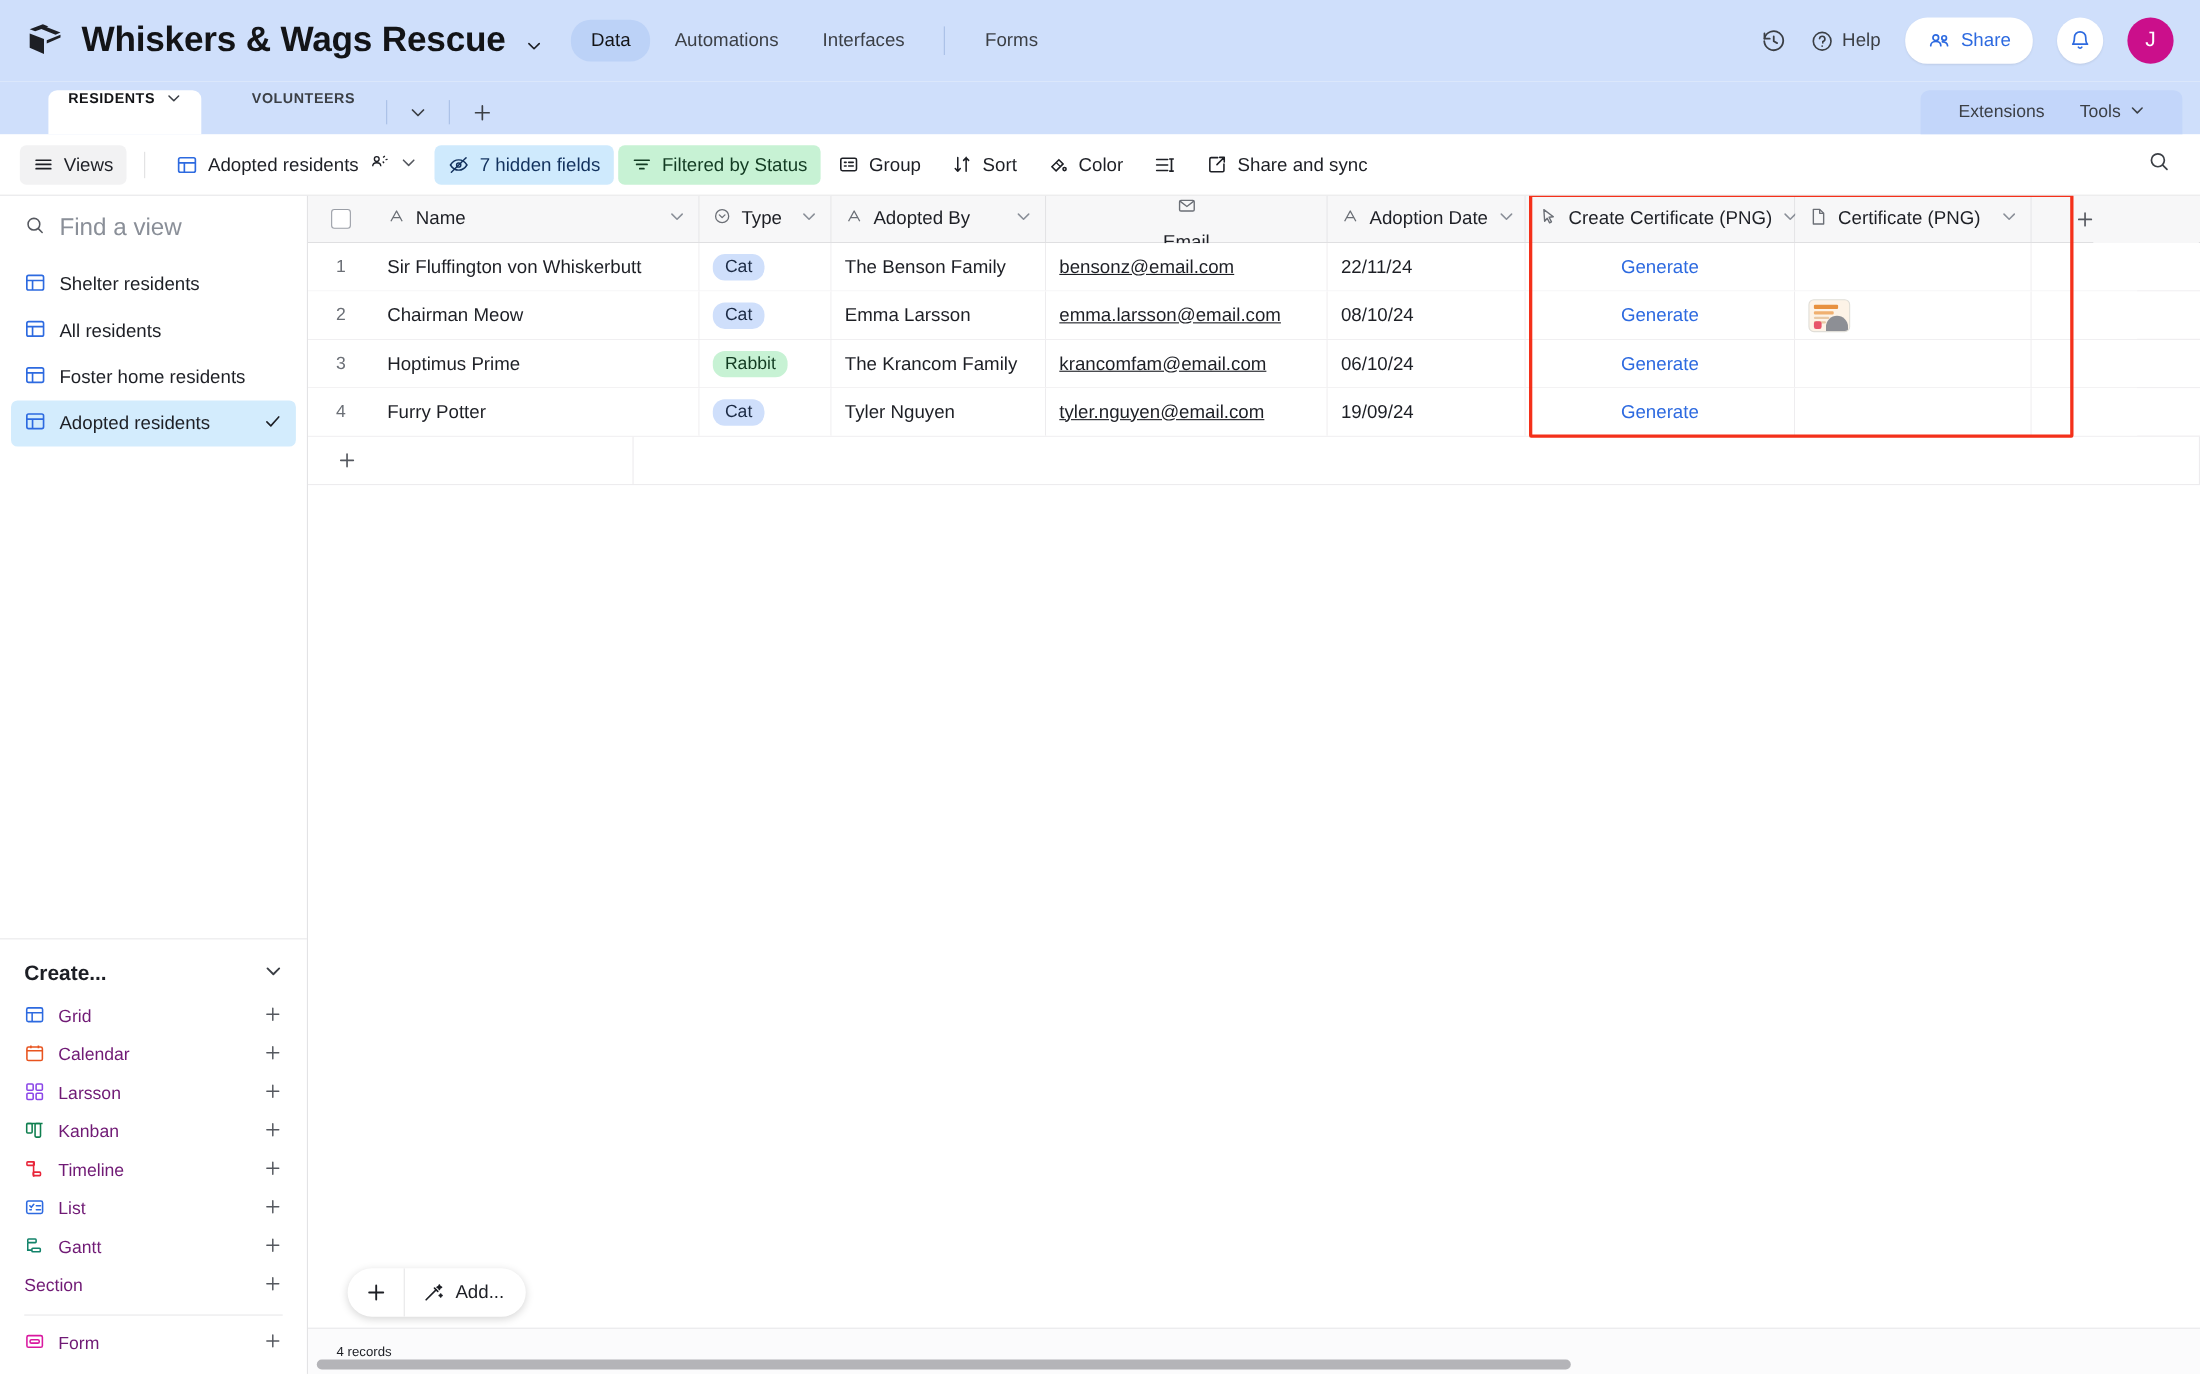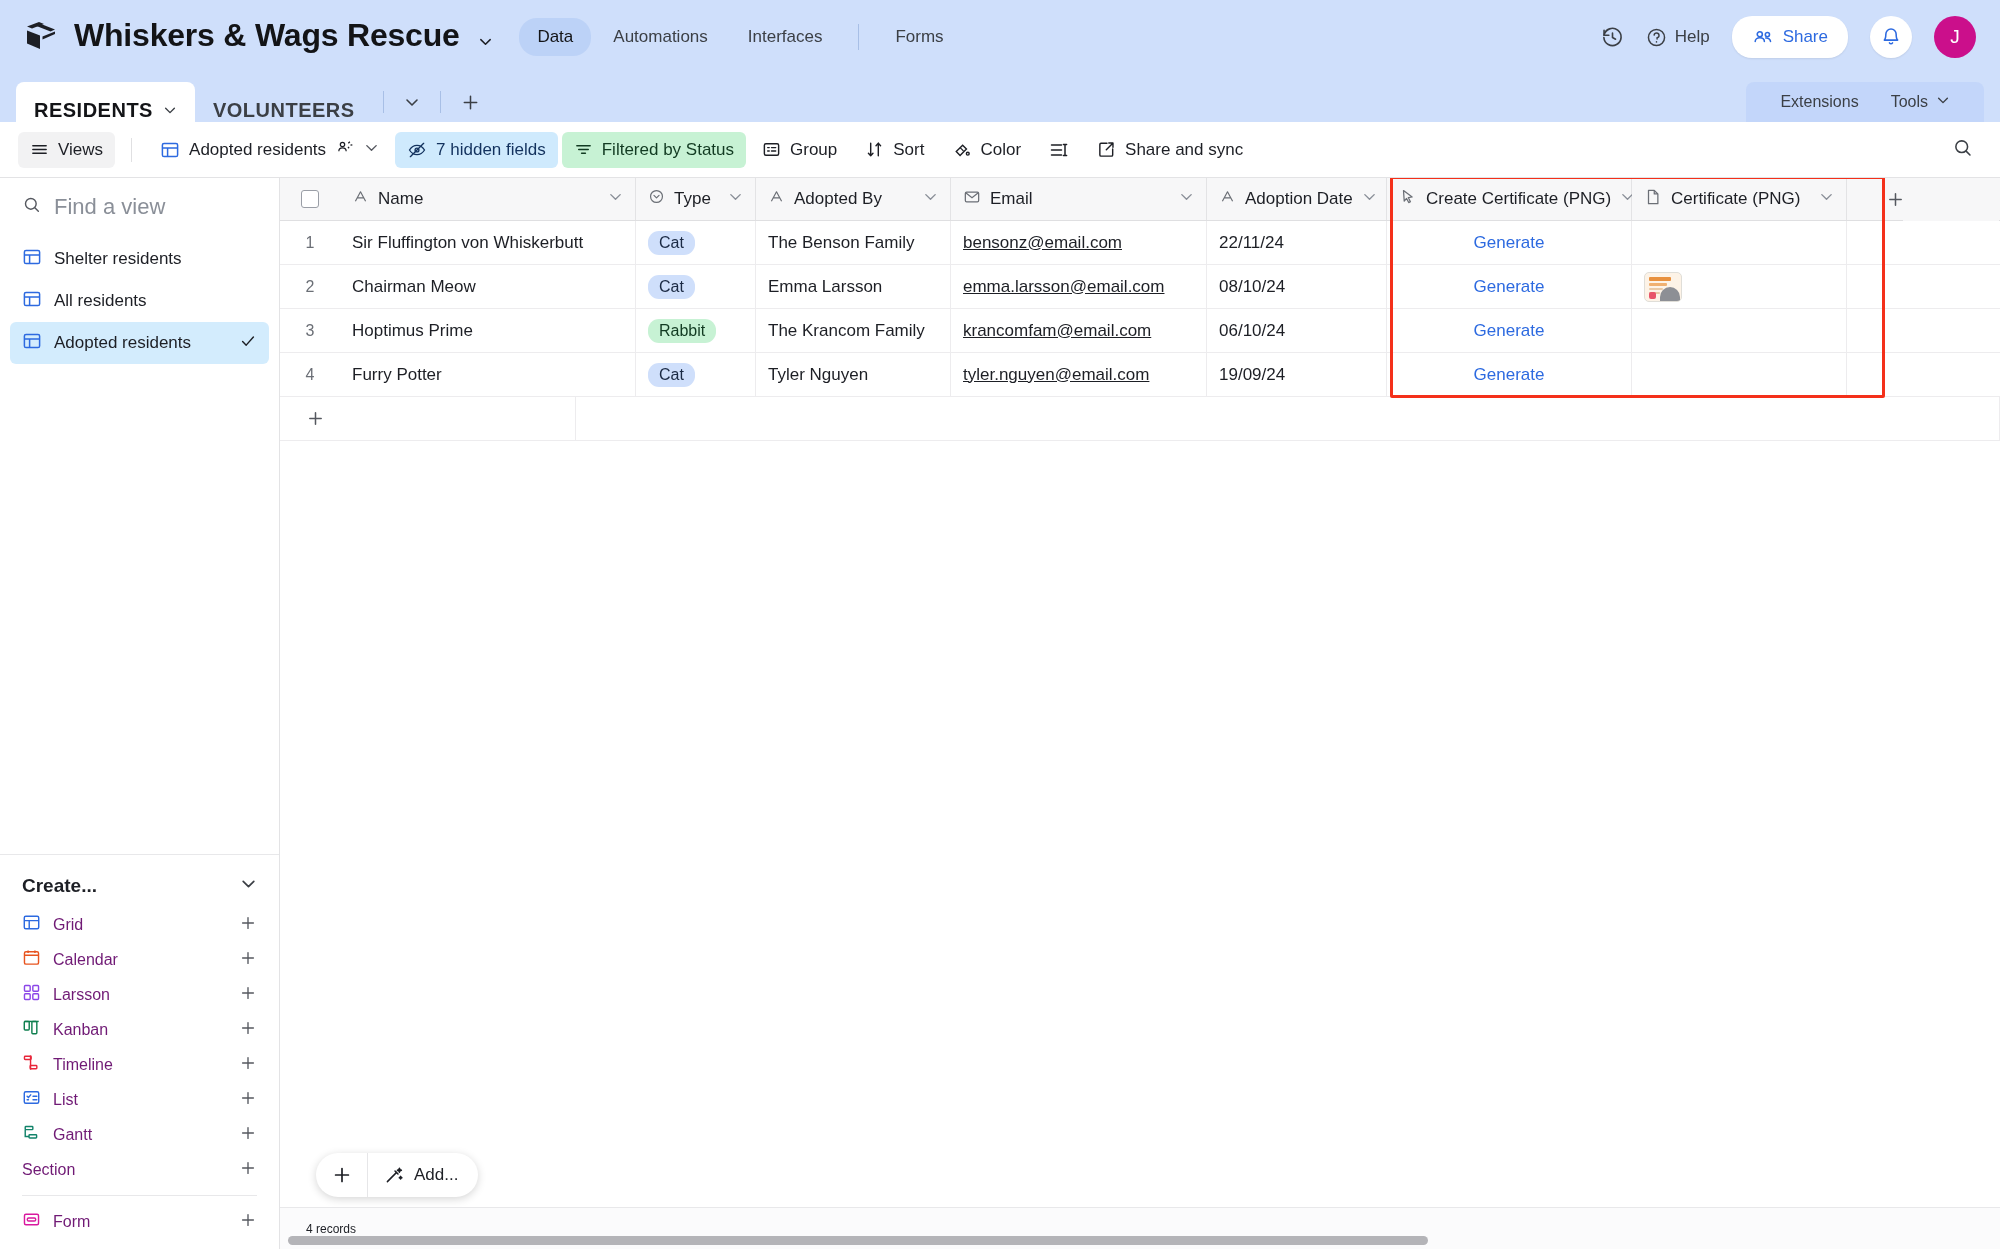--- a/index.html
+++ b/index.html
@@ -44,23 +44,23 @@
     width: 42px; height: 42px; border-radius: 50%; background: #cb0f8b; color: #fff;
     display: flex; align-items: center; justify-content: center;
     font-size: 19px; font-weight: 500; cursor: pointer;
   }
   
   .tabbar {
     height: 48px; background: #cfdffb; display: flex; align-items: flex-end;
     padding: 0 16px 0 16px; position: relative;
   }
   .tab {
-    display: flex; align-items: flex-end; gap: 10px; height: 40px; padding: 0 18px;
-    font-size: 20px; font-weight: bold; letter-spacing: .5px; color: #3b3f45;
-    border-radius: 8px 8px 0 0; cursor: pointer; white-space: nowrap;
+    display: flex; align-items: flex-start; gap: 10px; height: 40px; padding: 0 18px;
+    font-size: 13px; font-weight: bold; letter-spacing: .5px; color: #3b3f45;
+    border-radius: 8px 8px 0 0; cursor: pointer; white-space: nowrap; margin-left: 28px;
   }
   .tab.active { background: #fff; color: #131417; }
   .tabbar-sep { width: 1px; height: 22px; background: #a8bfe6; margin: 0 10px 9px 10px; }
   .tab-icon-btn { display:flex; align-items:center; justify-content:center; height:40px; padding:0 10px; cursor:pointer; }
   .tabbar-right {
     margin-left: auto; display: flex; align-items: center; gap: 0;
     background: #c3d6fa; height: 40px; border-radius: 8px 8px 0 0; padding: 0 18px;
   }
   .tabbar-right .tbr-item {
     font-size: 16px; color: #3b3f45; padding: 0 16px; cursor: pointer;
@@ -396,20 +396,29 @@
       </div>
       <div class="view-item">
         <span>
           <svg width="20" height="20" viewBox="0 0 20 20" fill="none" stroke="#2d6ae0" stroke-width="1.5">
               <rect x="2.4" y="3.4" width="15.2" height="13.2" rx="1.6"></rect>
               <path d="M2.4 8h15.2M7.6 8v8.6"></path>
             </svg>
         </span>
         <span>All residents</span>
       </div>
+      <div class="view-item">
+        <span>
+          <svg width="20" height="20" viewBox="0 0 20 20" fill="none" stroke="#2d6ae0" stroke-width="1.5">
+              <rect x="2.4" y="3.4" width="15.2" height="13.2" rx="1.6"></rect>
+              <path d="M2.4 8h15.2M7.6 8v8.6"></path>
+            </svg>
+        </span>
+        <span>Foster home residents</span>
+      </div>
       <div class="view-item selected">
         <span>
           <svg width="20" height="20" viewBox="0 0 20 20" fill="none" stroke="#2d6ae0" stroke-width="1.5">
               <rect x="2.4" y="3.4" width="15.2" height="13.2" rx="1.6"></rect>
               <path d="M2.4 8h15.2M7.6 8v8.6"></path>
             </svg>
         </span>
         <span>Adopted residents</span>
         <span class="vcheck">
           <svg width="18" height="18" viewBox="0 0 20 20" fill="none" stroke="#1d1f25" stroke-width="1.6" stroke-linecap="round" stroke-linejoin="round">
@@ -608,21 +617,21 @@
               <path d="M4 15.5L10 4.5l6 11M6.3 11.6h7.4"></path>
             </svg>
         </span>
         <span>Adopted By</span>
         <span class="hchev">
           <svg width="15" height="15" viewBox="0 0 16 16">
               <path d="M3 6l5 5 5-5" stroke="#8a8f98" stroke-width="1.5" fill="none" stroke-linecap="round" stroke-linejoin="round"></path>
             </svg>
         </span>
       </div>
-      <div class="hcell" style="width:256px;">
+      <div class="hcell" style="width:256px;flex-direction:column;">
         <span>
           <svg width="18" height="18" viewBox="0 0 20 20" fill="none" stroke="#6b6f76" stroke-width="1.4">
               <rect x="2.6" y="4.6" width="14.8" height="10.8" rx="1.4"></rect>
               <path d="M3 5.4l7 5.4 7-5.4"></path>
             </svg>
         </span>
         <span>Email</span>
         <span class="hchev">
           <svg width="15" height="15" viewBox="0 0 16 16">
               <path d="M3 6l5 5 5-5" stroke="#8a8f98" stroke-width="1.5" fill="none" stroke-linecap="round" stroke-linejoin="round"></path>

